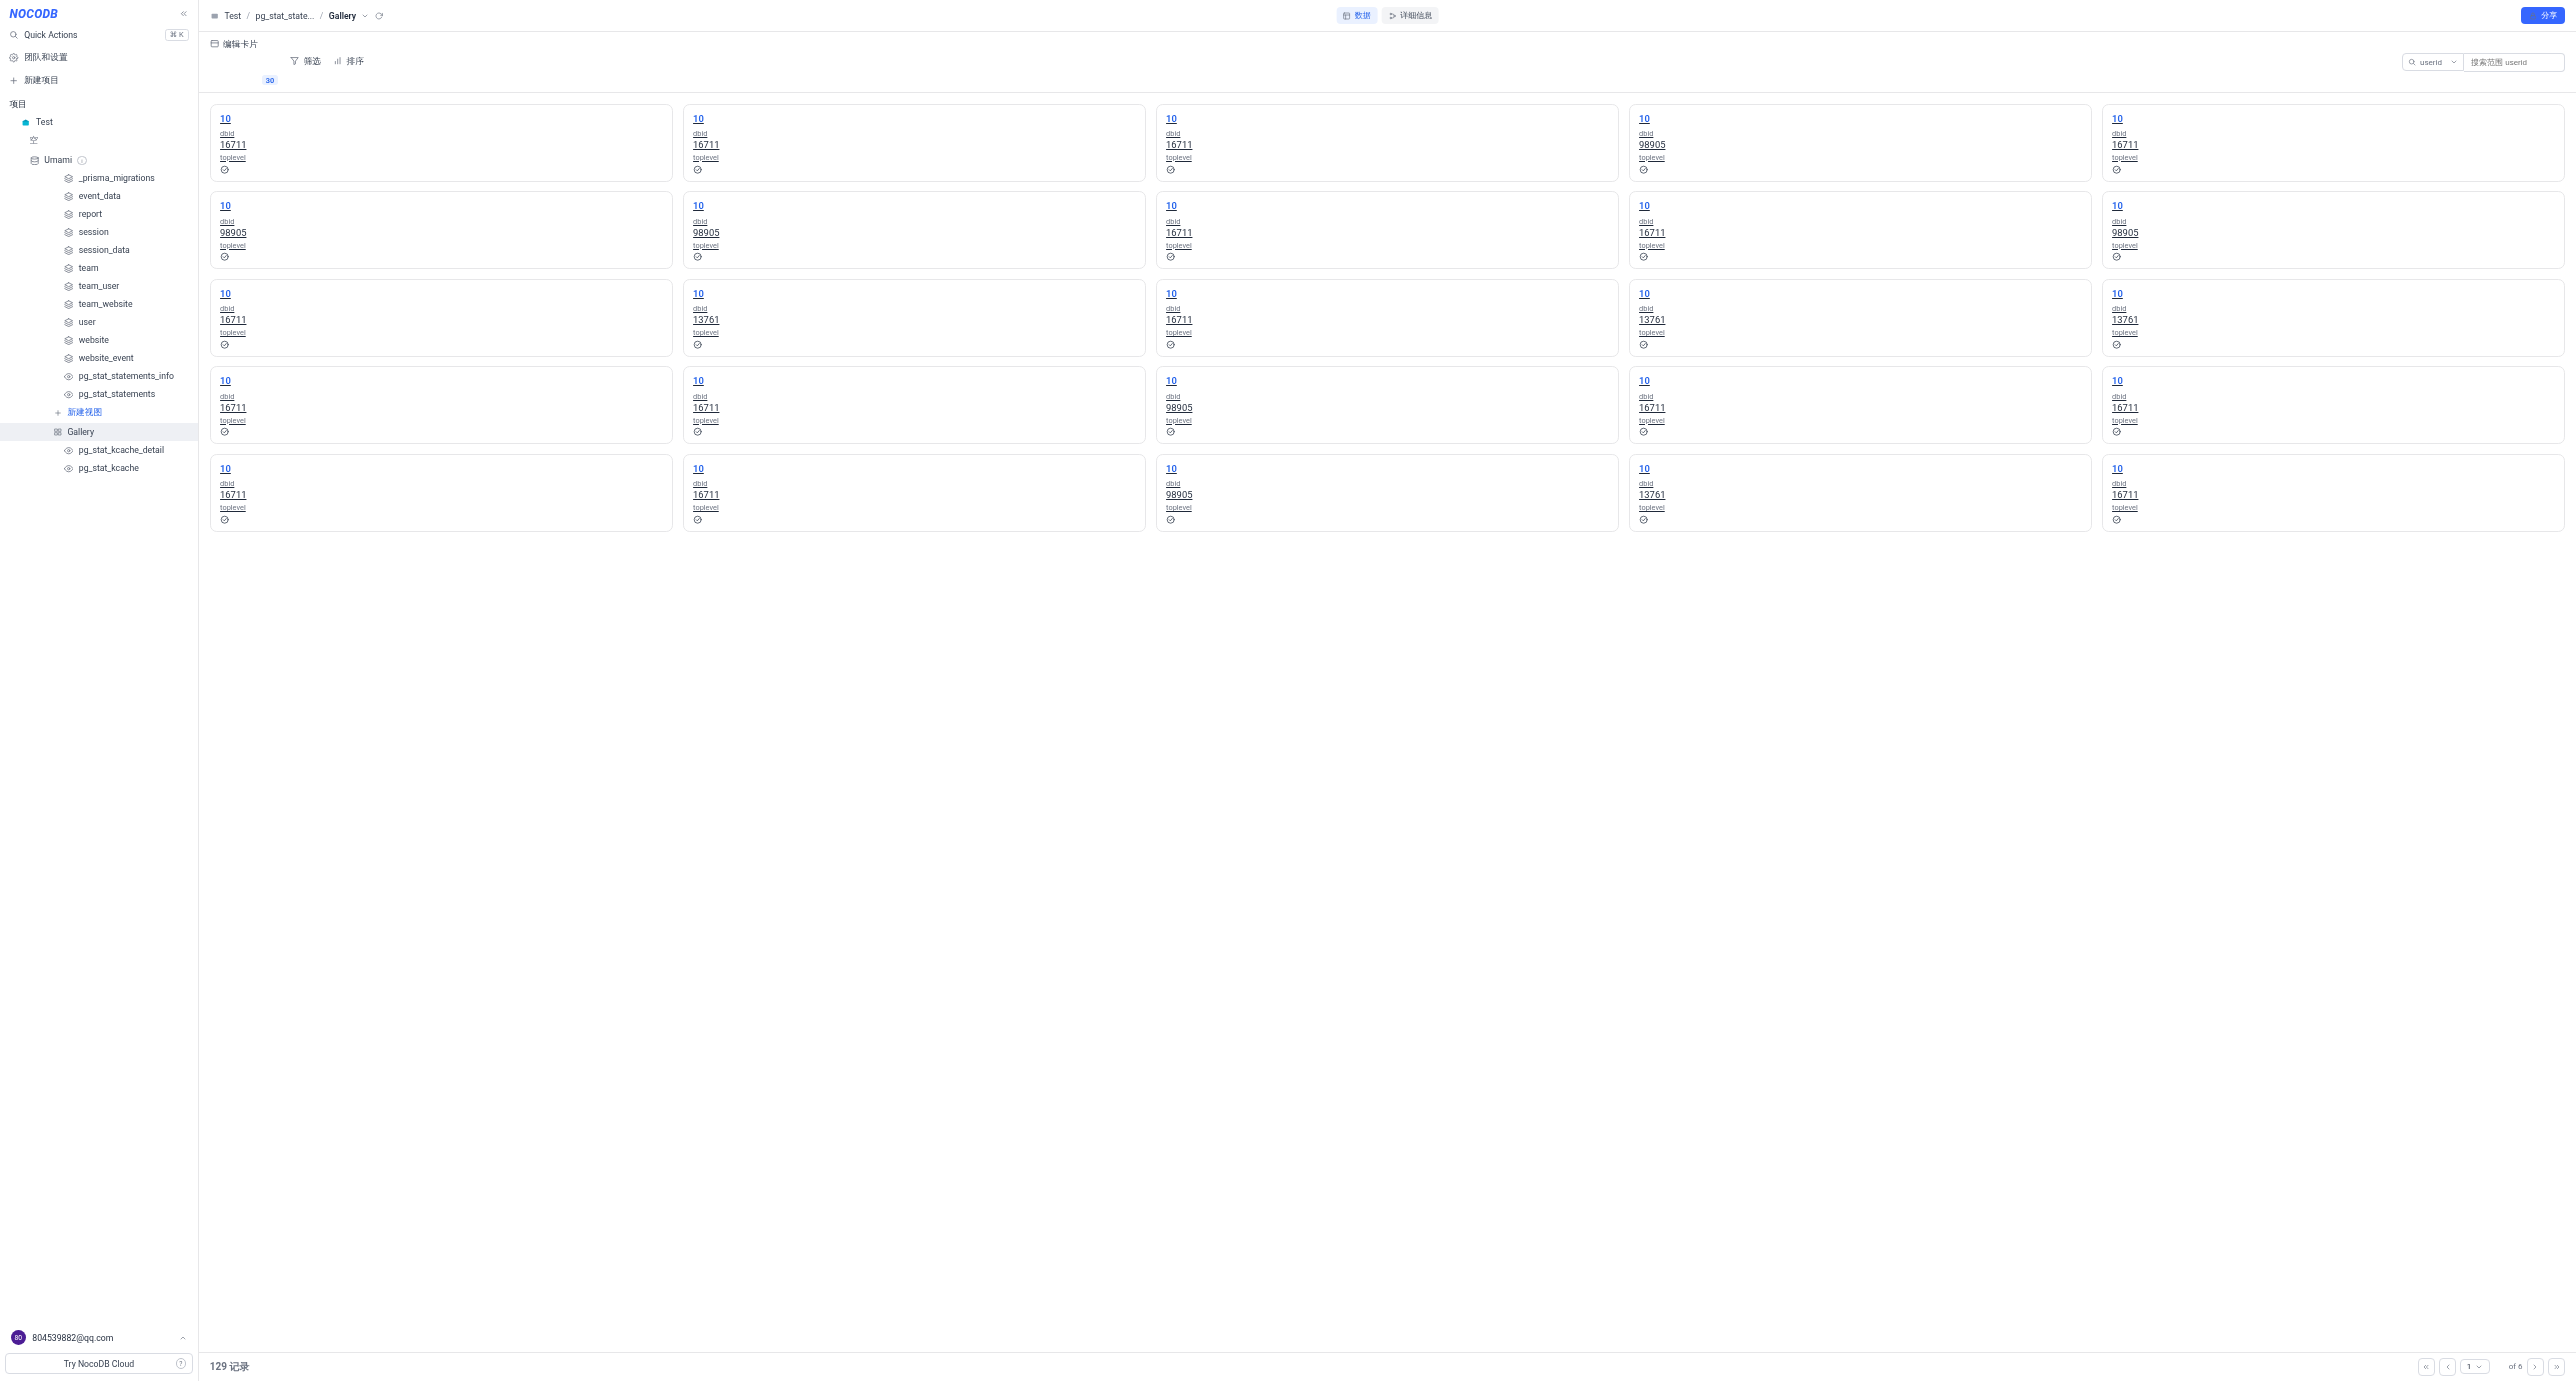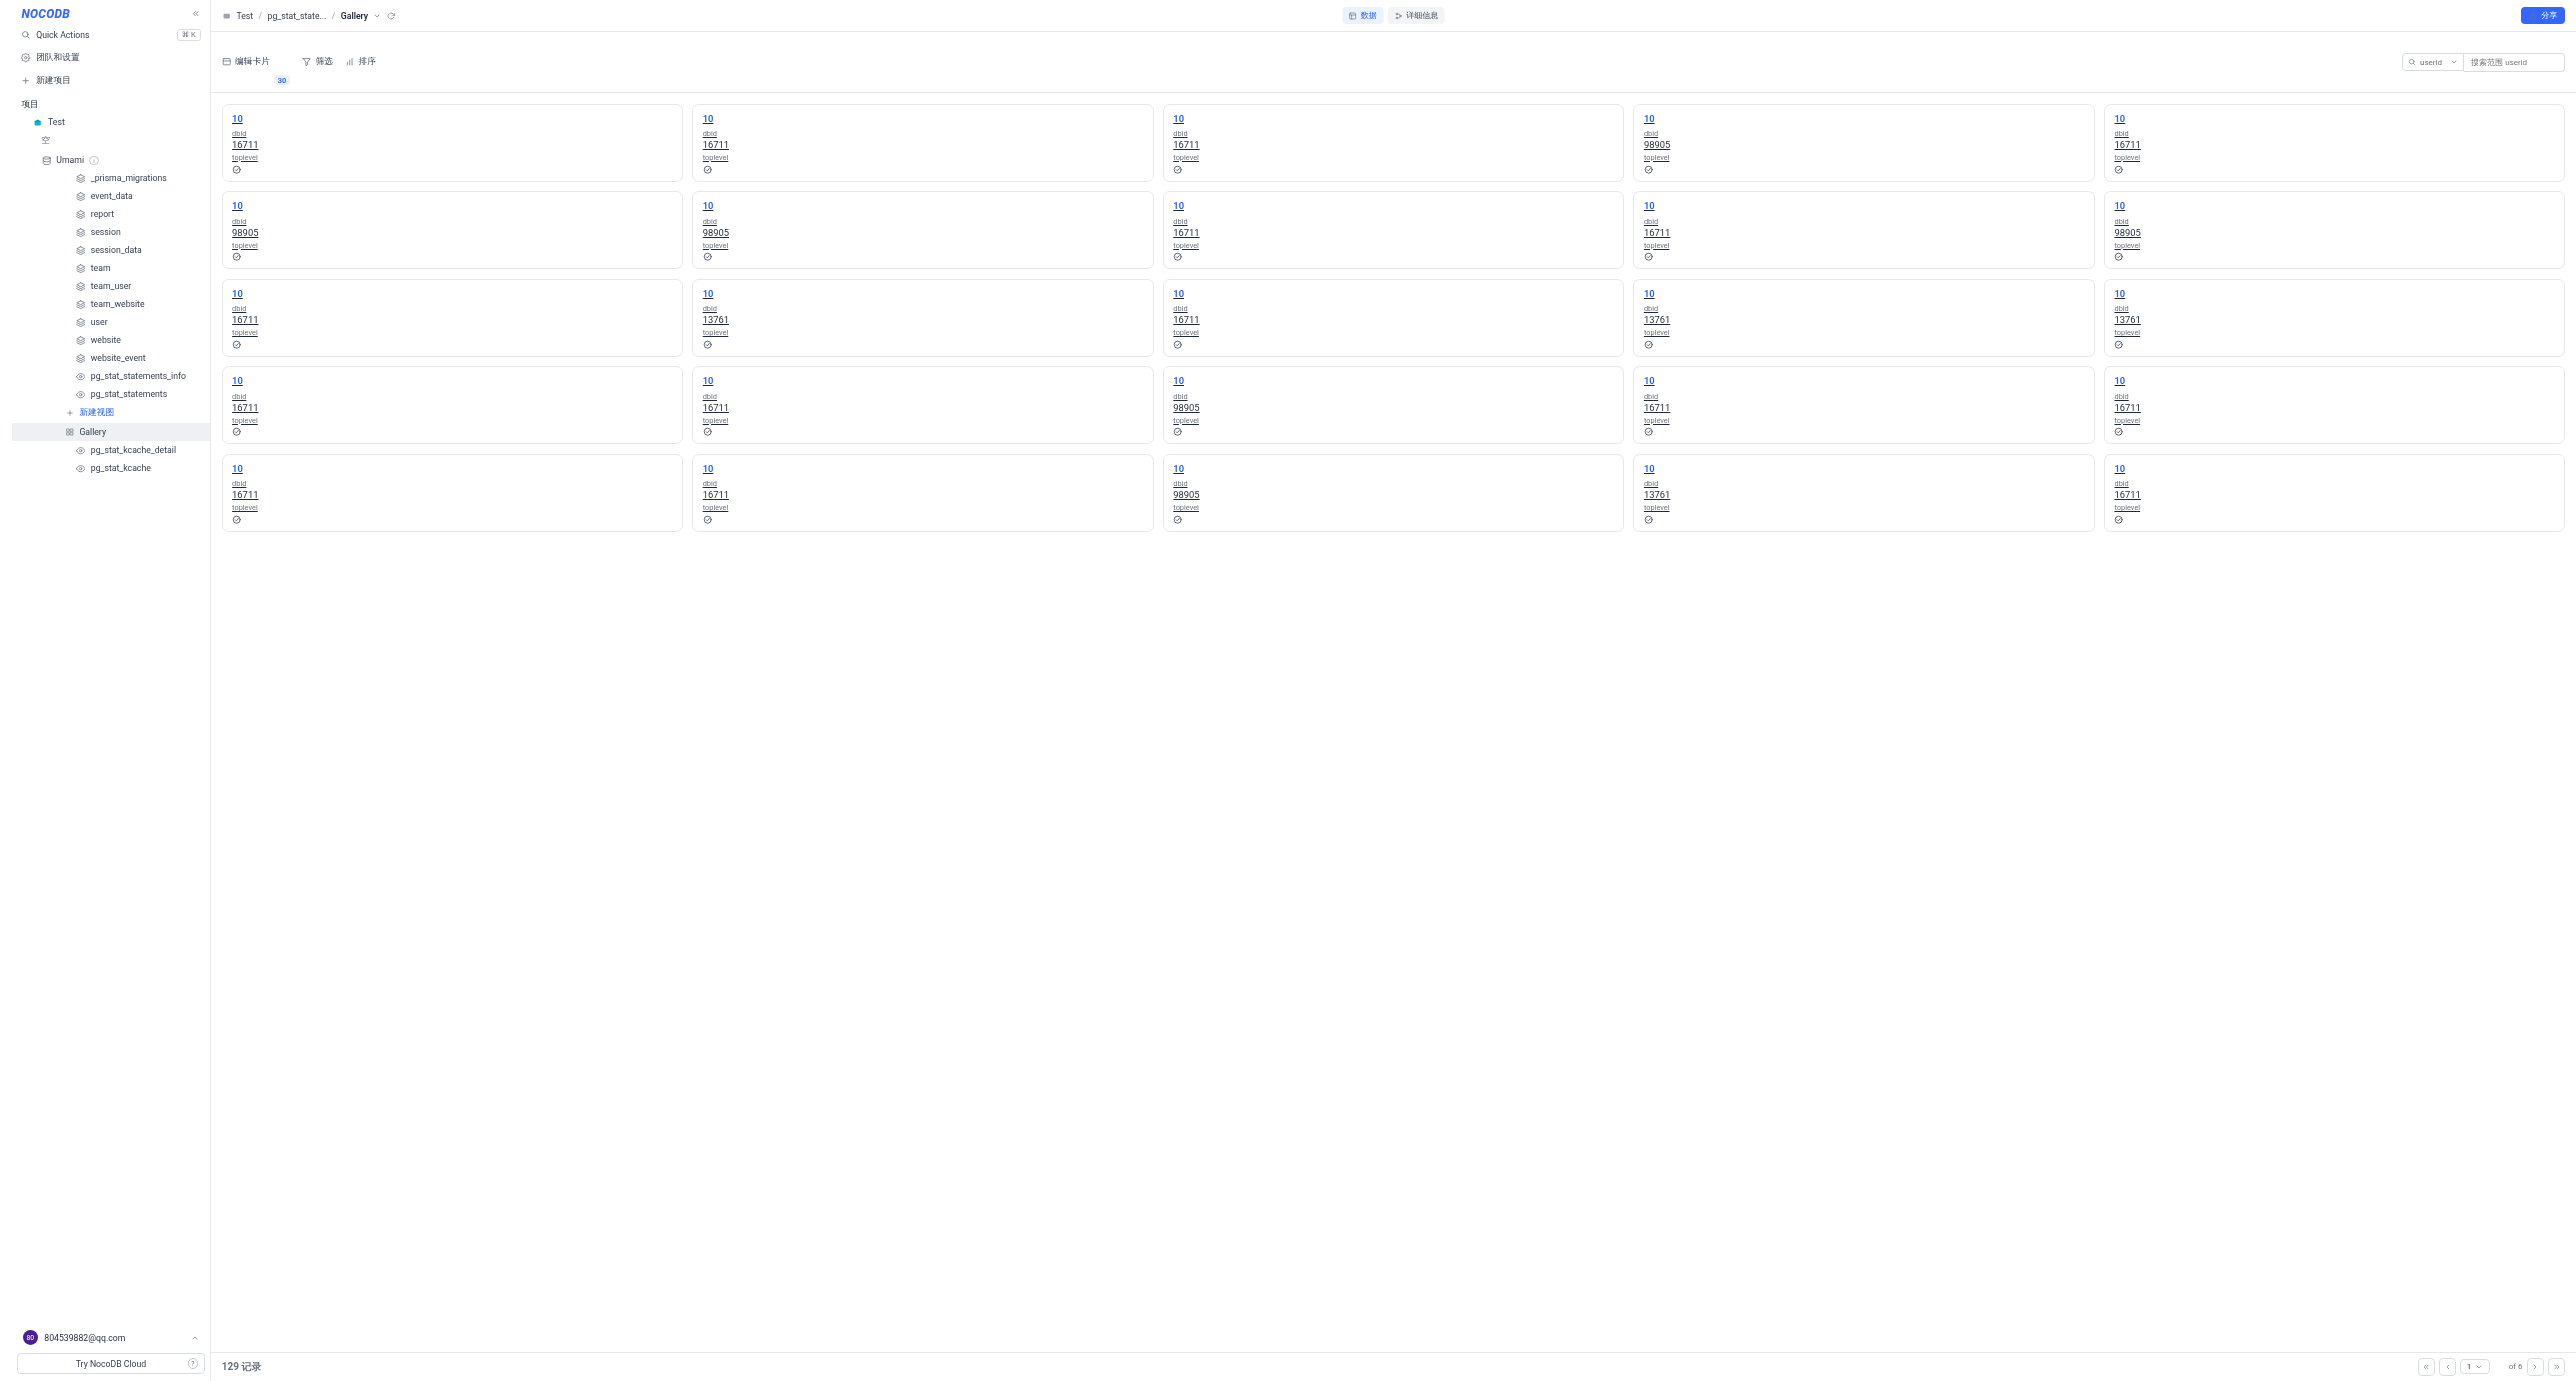--- a/index.html
+++ b/index.html
@@ -1,19 +1,19 @@
 <!DOCTYPE html>
 <html style="font-size:10.7px"><head>
 <meta charset="utf-8">
 <style>
   * { box-sizing: border-box; margin: 0; padding: 0; }
   body { font-family: -apple-system, BlinkMacSystemFont, "Segoe UI", Roboto, Helvetica, Arial, sans-serif; font-size: 8.7px; color: #1f293a; background: #fff; height: 100vh; overflow: hidden; }
   .app { display:flex; height:100vh; }
   
-  .sidebar { width: 199px; border-right: 0.7px solid #e7e7e9; display:flex; flex-direction:column;margin-left:12px; }
+  .sidebar { width: 199px; border-right: 0.7px solid #e7e7e9; display:flex; flex-direction:column; }
   .sb-top { display:flex; align-items:center; justify-content:space-between; padding:6.7px 9.4px 2.7px 9.4px; }
   .logo { font-weight:800; letter-spacing:0.3px; color:#3566ff; font-size:12px; font-style:italic;}
   .collapse svg{ width:9.4px; height:9.4px; }
   .sb-row { display:flex; align-items:center; gap:5.4px; padding:5.4px 9.4px; color:#374151; cursor:pointer; }
   .sb-row .kbd { margin-left:auto; border:0.7px solid #d9dce3; border-radius:2.7px; padding:0.7px 4px; font-size:7.4px; color:#6b7280; }
   .sb-section-label { padding:6.7px 9.4px 2.7px 9.4px; color:#1f293a; font-size:8.7px; }
   .tree { flex:1; overflow:auto; }
   .tree-item { display:flex; align-items:center; gap:5.4px; padding:4px 9.4px 4px 20px; cursor:pointer; font-size:8.7px; color:#374151; }
   .tree-item.depth1 { padding-left:29.5px; }
   .tree-item.depth2 { padding-left:64px; }
@@ -35,21 +35,21 @@
   .bc-link { color:#374151; }
   .bc-sep { color:#9ca3af; }
   .bc-current { font-weight:600; }
   .chevdown { display:inline-flex; }
   .center-toggle { position:absolute; left:50%; transform:translateX(-50%); display:flex; gap:4px; }
   .pill { display:flex; align-items:center; gap:4px; padding:2.7px 6.7px; border-radius:4px; font-size:8px; color:#374151; background:#f3f4f6; }
   .pill.active { background:#eaf1ff; color:#2563eb; }
   .share-btn { margin-left:auto; background:#3566ff; color:#fff; padding:3.4px 8px; border-radius:4px; display:flex; align-items:center; gap:4px; font-size:8px; }
 
   .toolbar { display:flex; align-items:center; gap:12px; padding:6.7px 10.7px; border-bottom:0.7px solid #e7e7e9; }
-  .tb-btn { display:flex; align-items:center; gap:4px; color:#374151; cursor:pointer; font-size:8.7px;}
+  .tb-btn { display:flex; align-items:flex-start; gap:4px; color:#374151; cursor:pointer; font-size:8.7px;}
   .tb-count { background:#eaf1ff; color:#2563eb; border-radius:2.7px; padding:0.7px 4px; font-size:7.4px; font-weight:600;margin-top:36px;}
   .toolbar-right { margin-left:auto; display:flex; align-items:center; gap:0; }
   .search-field { border:0.7px solid #d9dce3; border-radius:4px 0 0 4px; padding:3.4px 5.4px; display:flex; align-items:center; gap:4px; color:#6b7280; font-size:8px; min-width:60px;}
   .search-field .dd { margin-left:4px; }
   .search-input { border:0.7px solid #d9dce3; border-left:none; border-radius:0 4px 4px 0; padding:4px 6.7px; font-size:8px; width:101px; outline:none;}
 
   .gallery-wrap { flex:1; overflow:auto; padding:10.7px; background:#fff;}
   .grid { display:grid; grid-template-columns: repeat(5, 1fr); gap:9.4px;text-decoration:underline; }
   .card { border:0.7px solid #e7e7e9; border-radius:6.7px; padding:8px 9.4px 6.7px 9.4px; background:#fff; }
   .card-title { color:#2563eb; font-weight:600; font-size:9.4px; margin-bottom:5.4px;}

